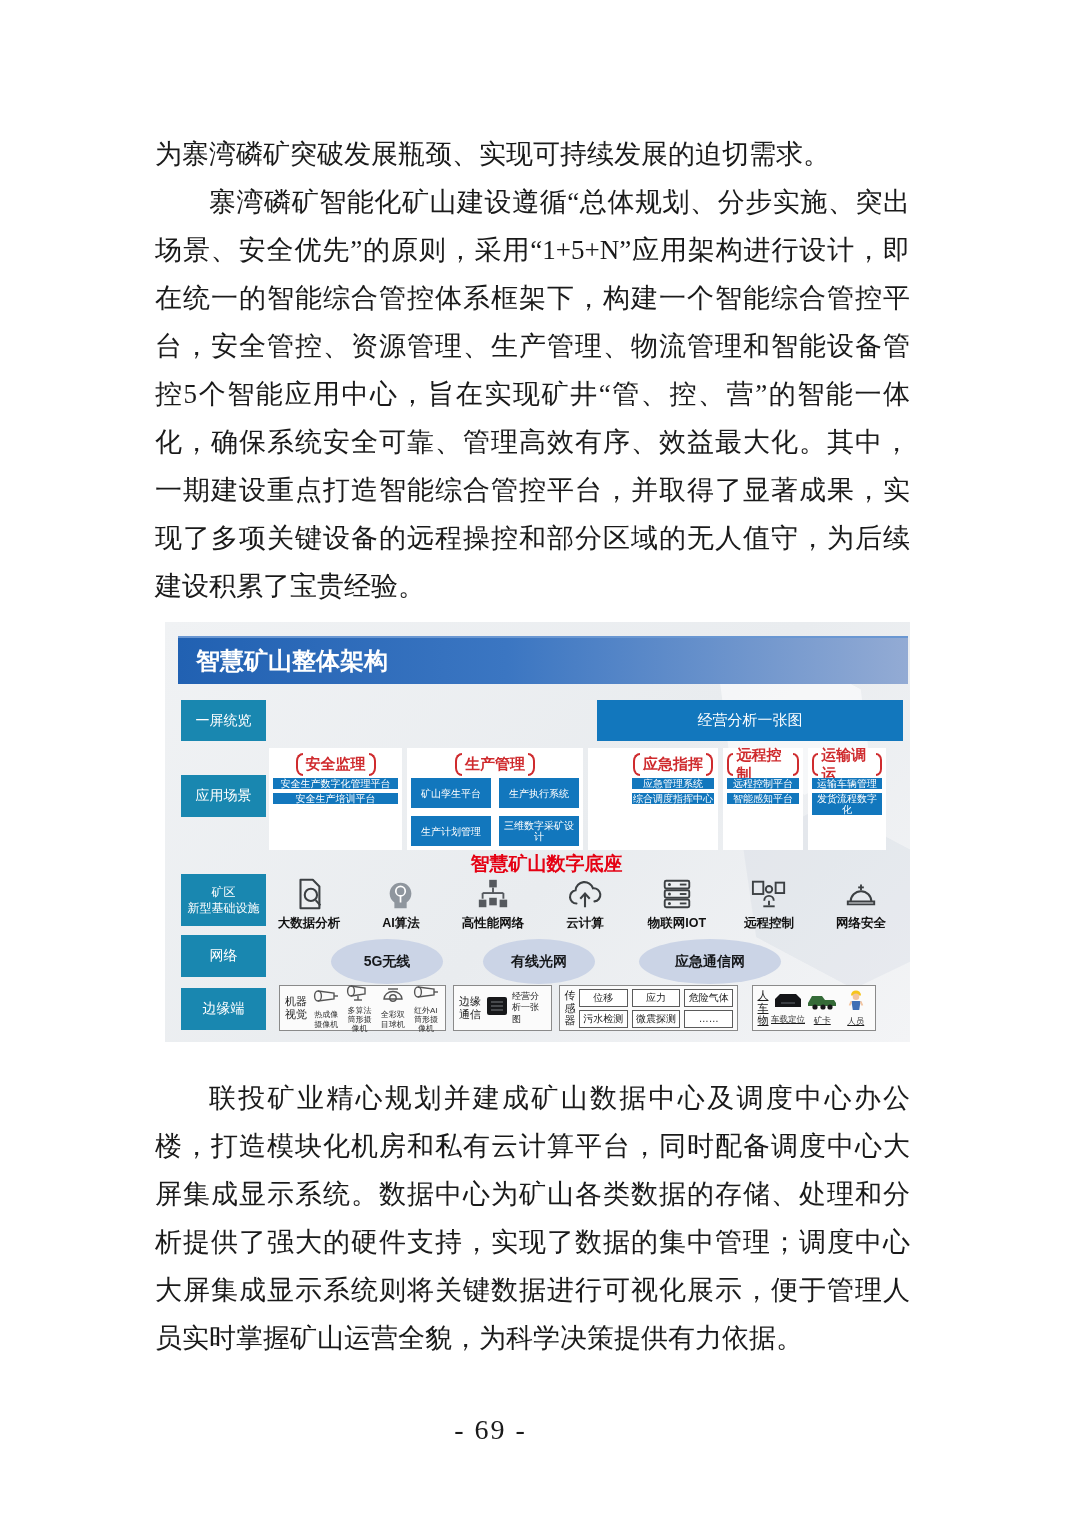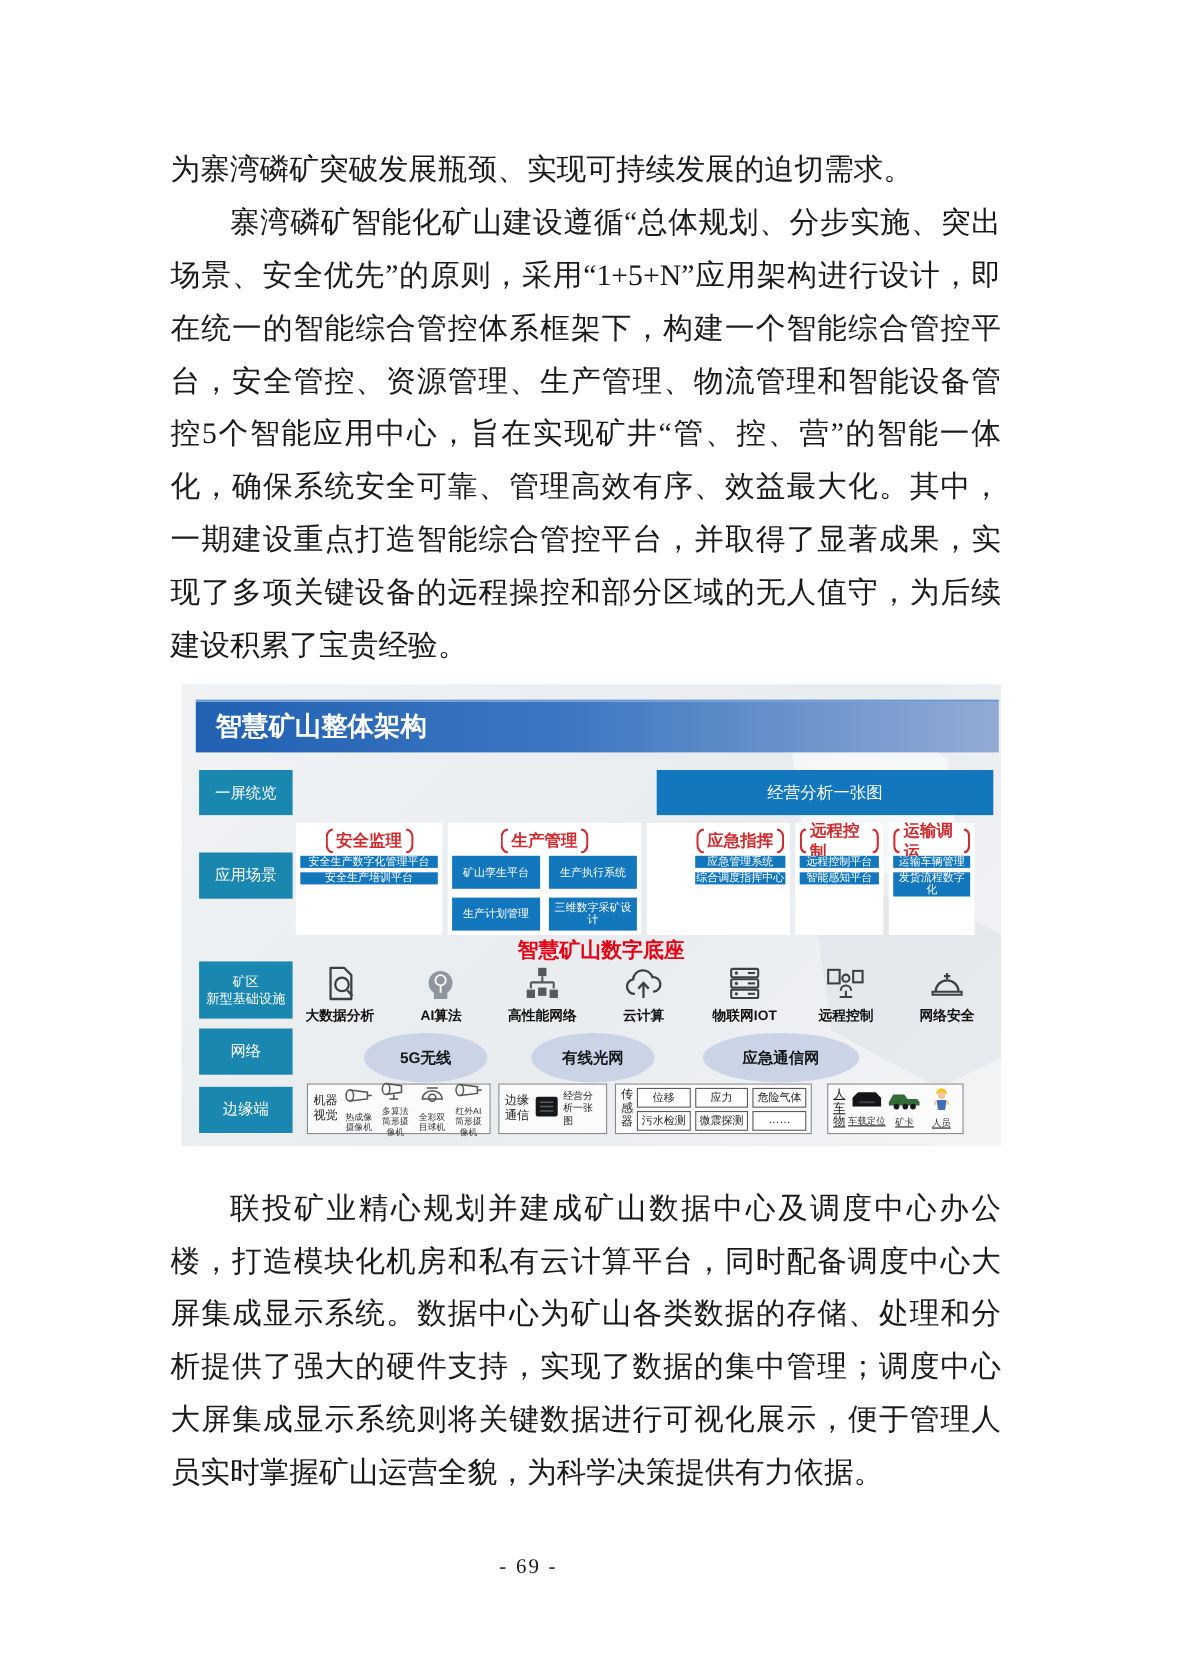--- a/index.html
+++ b/index.html
@@ -82,21 +82,21 @@
   .vlabel.w1{width:12px;line-height:1.15;}
   .cam-cell{width:34px;display:flex;flex-direction:column;align-items:center;}
   .cam-cell .lbl{font-size:8px;line-height:1.15;text-align:center;color:#333;margin-top:1px;}
   .comm-lbl{font-size:9px;width:40px;line-height:1.25;color:#222;}
   .sens-grid{display:grid;grid-template-columns:auto auto auto;gap:3px 4px;flex:1;}
   .sens{border:1px solid #5a5a5a;background:#fff;font-size:10px;color:#222;text-align:center;
     padding:1px 2px;display:flex;align-items:center;justify-content:center;min-width:34px;}
   .pvm-cell{display:flex;flex-direction:column;align-items:center;width:32px;}
   .pvm-cell .lbl{font-size:8.5px;color:#333;margin-top:1px;white-space:nowrap;}
 
-  .footer{width:961px;text-align:center;font-size:19px;margin-top:52px;letter-spacing:2px;}
+  .footer{width:961px;text-align:center;font-size:28px;margin-top:52px;letter-spacing:2px;padding-left:10px;}
 </style>
 </head>
 <body>
 
 <div class="content">
 
   <p class="para">为寨湾磷矿突破发展瓶颈、实现可持续发展的迫切需求。</p>
   <p class="para indent">寨湾磷矿智能化矿山建设遵循“总体规划、分步实施、突出场景、安全优先”的原则，采用“1+5+N”应用架构进行设计，即在统一的智能综合管控体系框架下，构建一个智能综合管控平台，安全管控、资源管理、生产管理、物流管理和智能设备管控5个智能应用中心，旨在实现矿井“管、控、营”的智能一体化，确保系统安全可靠、管理高效有序、效益最大化。其中，一期建设重点打造智能综合管控平台，并取得了显著成果，实现了多项关键设备的远程操控和部分区域的无人值守，为后续建设积累了宝贵经验。</p>
 
   <div class="diagram">

